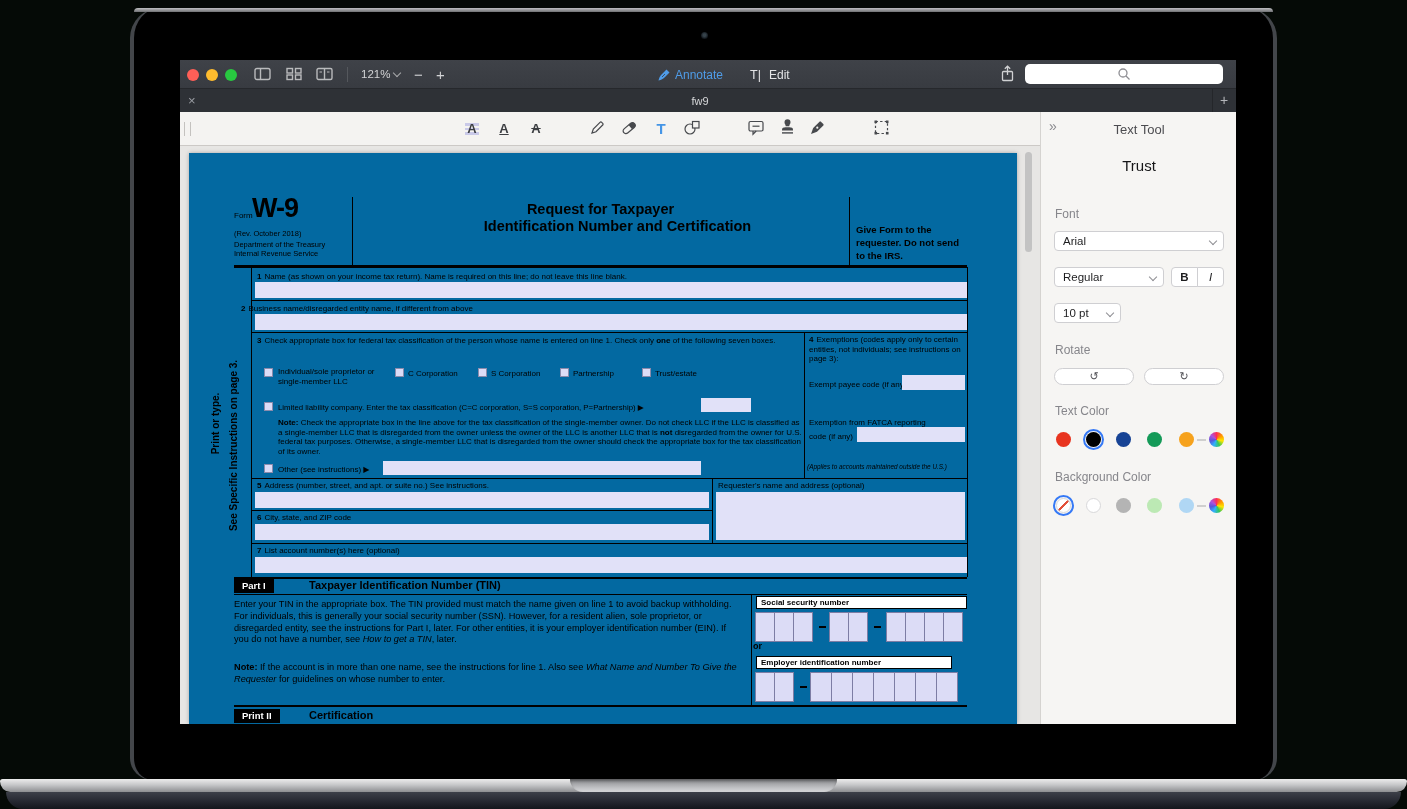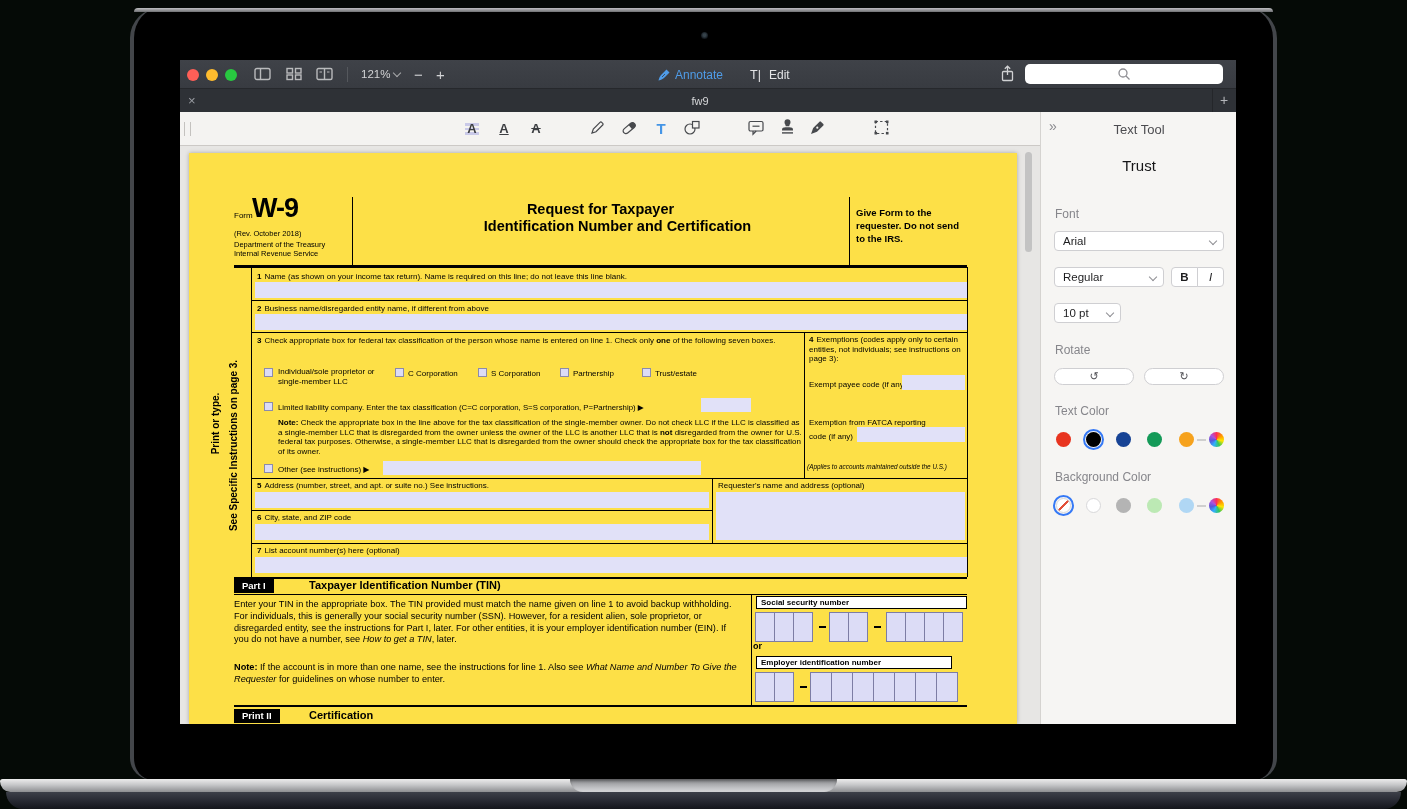--- a/index.html
+++ b/index.html
@@ -42,21 +42,21 @@
   #tab-new{position:absolute;left:1040px;top:3px;color:#b4b6ba;font-size:14px;}
 
   
   #annotbar{position:absolute;left:0;top:52px;width:860px;height:34px;background:#f4f3f1;border-bottom:1px solid #ccc9c6;box-sizing:border-box;}
   .aicon{position:absolute;top:7px;width:20px;height:20px;text-align:center;color:#47494d;}
   .glyphA{font-size:13px;font-weight:700;color:#3c3e42;line-height:20px;}
   #grip{position:absolute;left:4px;top:10px;width:5px;height:14px;border-left:1.6px solid #c4c2bf;border-right:1.6px solid #c4c2bf;}
 
   
   #docarea{position:absolute;left:0;top:86px;width:860px;height:578px;background:#e7e6e4;}
-  #page{position:absolute;left:9px;top:7px;width:828px;height:571px;background:#fde047;box-shadow:0 0 4px rgba(0,0,0,.28);overflow:hidden;}
+  #page{position:absolute;left:9px;top:7px;width:828px;height:571px;background:#0369a1;box-shadow:0 0 4px rgba(0,0,0,.28);overflow:hidden;}
   #scrollbar-thumb{position:absolute;left:845px;top:6px;width:7px;height:100px;background:#c3c3c3;border-radius:4px;}
 
   
   #sidebar{position:absolute;left:860px;top:52px;width:196px;height:612px;background:#f6f5f3;border-left:1px solid #d5d3d0;box-sizing:border-box;}
   .seclbl{position:absolute;color:#86868b;font-size:12px;}
   .ddl{position:absolute;height:20px;background:#fff;border:1px solid #cfcfd2;border-radius:4px;box-sizing:border-box;
     font-size:11.5px;color:#1d1d1f;line-height:18px;padding-left:8px;}
   .ddl .chev2{position:absolute;right:7px;top:6px;width:5px;height:5px;border-right:1.4px solid #8e8e93;border-bottom:1.4px solid #8e8e93;transform:rotate(45deg);}
   .segbtn{position:absolute;width:27px;height:20px;background:#fff;border:1px solid #cfcfd2;box-sizing:border-box;
     text-align:center;font-size:11.5px;color:#1d1d1f;line-height:18px;}
@@ -247,35 +247,35 @@
           <div class="lbl" style="left:45px;top:76px;font-size:7.5px;">(Rev. October 2018)</div>
           <div class="lbl" style="left:45px;top:87px;font-size:7.5px;">Department of the Treasury</div>
           <div class="lbl" style="left:45px;top:96px;font-size:7.5px;">Internal Revenue Service</div>
 
           <div class="vline" style="left:163px;top:44px;height:68px;"></div>
 
           <div class="lbl" style="left:163px;top:48px;width:497px;text-align:center;font-size:14.5px;font-weight:700;line-height:17px;">Request for Taxpayer</div>
           <div class="lbl" style="left:163px;top:65px;width:497px;text-align:center;font-size:14.5px;font-weight:700;line-height:17px;padding-left:34px;">Identification Number and Certification</div>
 
           <div class="vline" style="left:660px;top:44px;height:68px;"></div>
-          <div class="lbl" style="left:667px;top:53px;width:110px;font-size:9.5px;font-weight:700;line-height:13px;">Give Form to the requester. Do not send to the IRS.</div>
+          <div class="lbl" style="left:667px;top:70px;width:110px;font-size:9.5px;font-weight:700;line-height:13px;">Give Form to the requester. Do not send to the IRS.</div>
 
           <div class="hline" style="left:45px;top:112px;width:733px;height:2.5px;"></div>
 
           <div class="rot" style="left:-14px;top:265px;width:80px;">Print or type.</div>
           <div class="rot" style="left:-66px;top:287px;width:220px;">See Specific Instructions on page 3.</div>
 
           <div class="vline" style="left:62px;top:114px;height:310px;"></div>
           <div class="vline" style="left:778px;top:114px;height:310px;"></div>
 
           <div class="lbl" style="left:68px;top:119px;"><span class="num">1</span><span>Name (as shown on your income tax return). Name is required on this line; do not leave this line blank.</span></div>
           <div class="ffield" style="left:66px;top:129px;width:712px;height:16px;"></div>
           <div class="hline" style="left:62px;top:147px;width:716px;"></div>
 
-          <div class="lbl" style="left:68px;top:151px;"><span class="num">2</span><span>Business name/disregarded entity name, if different from above</span></div>
+          <div class="lbl" style="left:52px;top:151px;"><span class="num">2</span><span>Business name/disregarded entity name, if different from above</span></div>
           <div class="ffield" style="left:66px;top:161px;width:712px;height:16px;"></div>
           <div class="hline" style="left:62px;top:179px;width:716px;"></div>
 
           <div class="lbl" style="left:68px;top:183px;width:540px;"><span class="num">3</span><span><span>Check appropriate box for federal tax classification of the person whose name is entered on line 1. Check only </span><span style="font-weight: 700;">one</span><span> of the following seven boxes.</span></span></div>
 
           <div class="cbx" style="left:75px;top:215px;"></div>
           <div class="lbl" style="left:89px;top:214px;width:104px;">Individual/sole proprietor or single-member LLC</div>
           <div class="cbx" style="left:206px;top:215px;"></div>
           <div class="lbl" style="left:219px;top:216px;">C Corporation</div>
           <div class="cbx" style="left:289px;top:215px;"></div>

